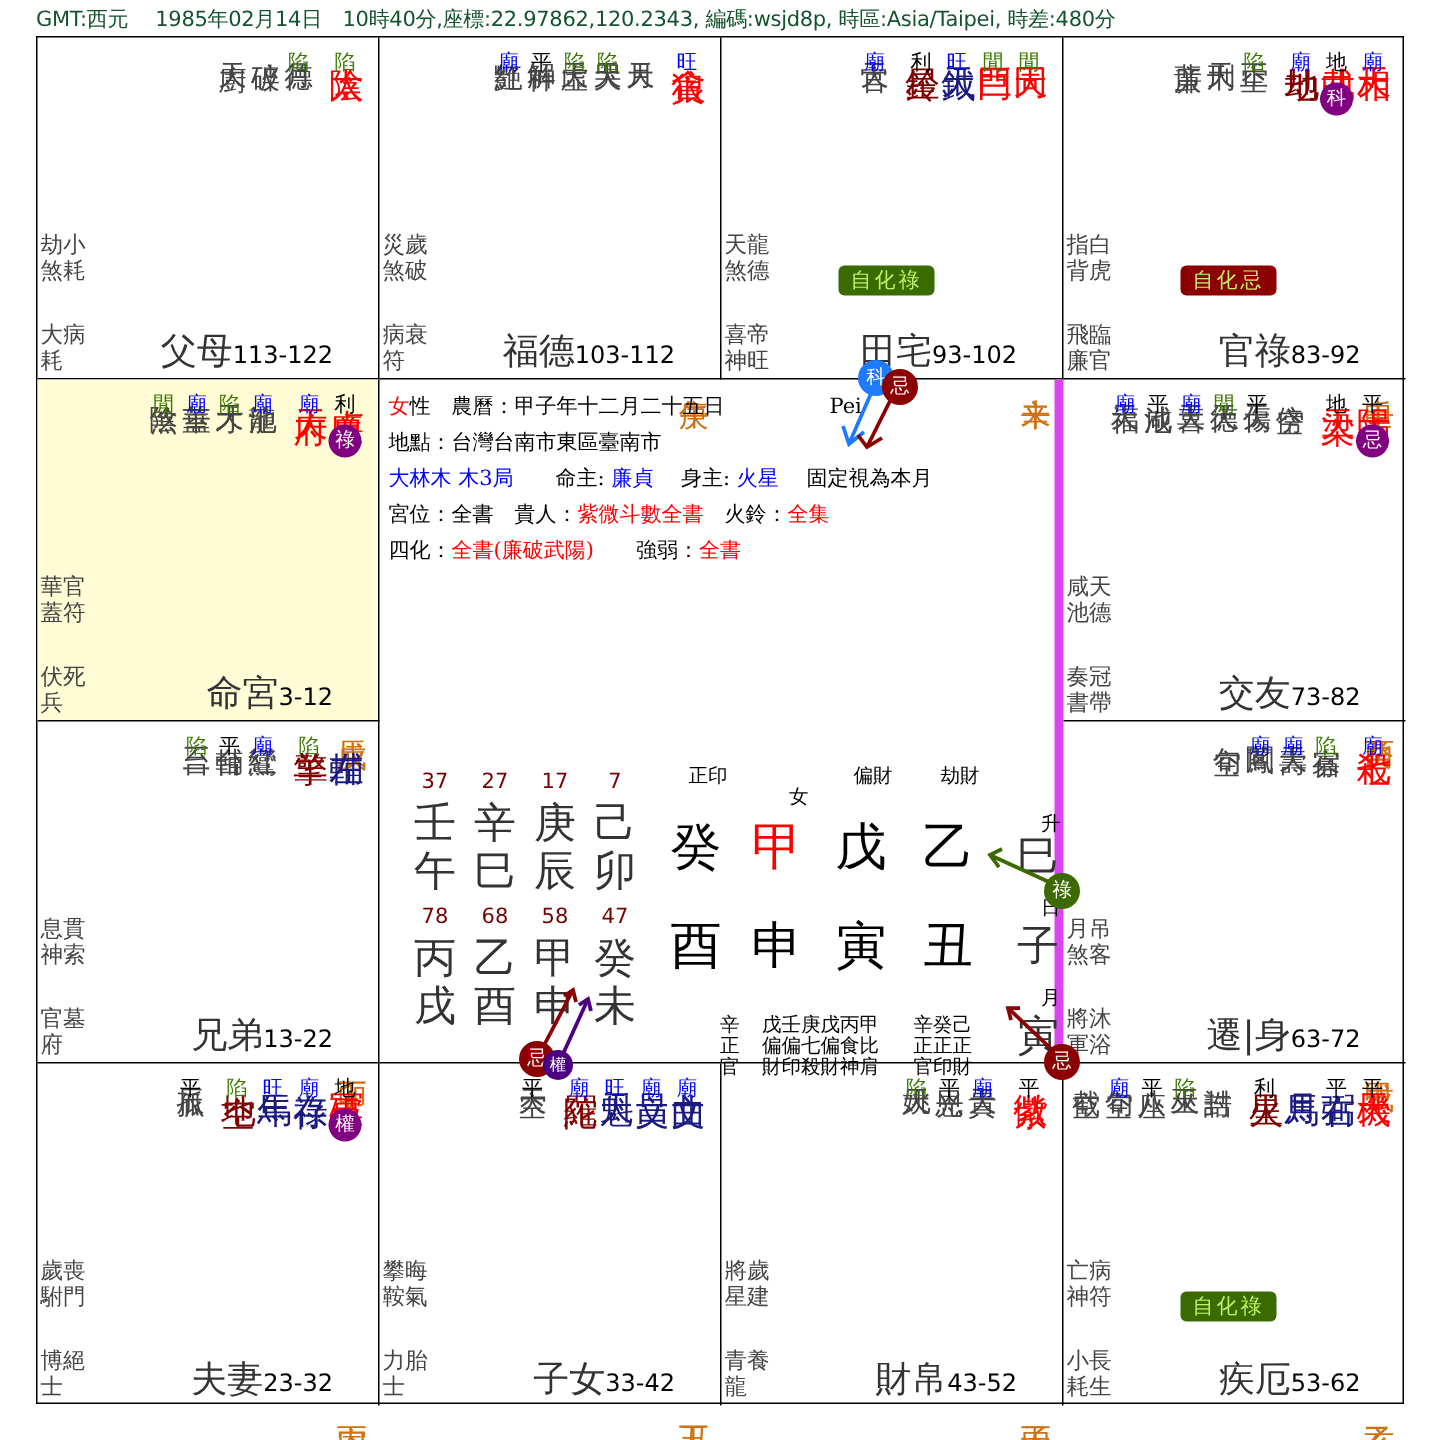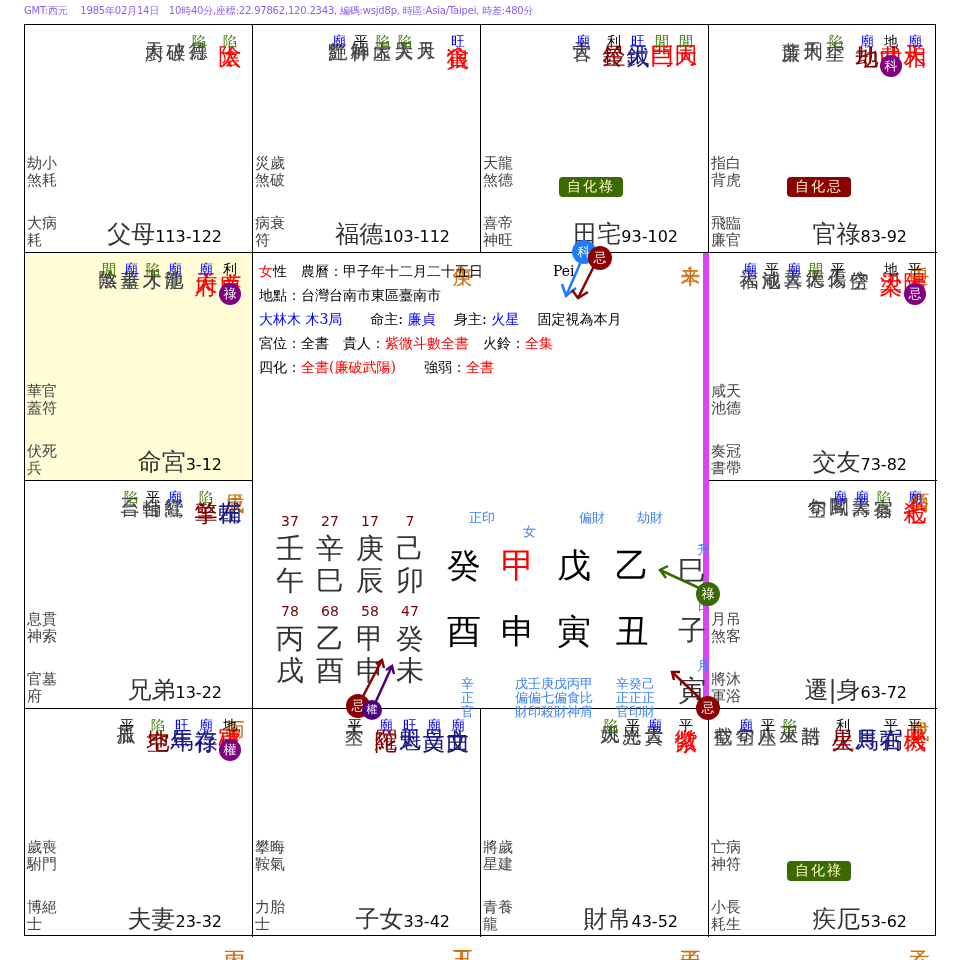--- a/index.html
+++ b/index.html
@@ -1,45 +1,45 @@
 <!DOCTYPE html>
 <html><head>
 <meta charset="utf-8">
 <style>
   html,body{margin:0;padding:0;background:#fff;}
   body{width:960px;height:960px;position:relative;overflow:hidden;font-family:"DejaVu Sans","Liberation Sans",sans-serif;color:#333;}
-  .header{position:absolute;left:24px;top:4px;font-size:10px;color:#8b5cf6;white-space:pre;letter-spacing:-0.2px;}
+  .header{position:absolute;left:24px;top:4px;font-size:14px;color:#14532d;white-space:pre;letter-spacing:-0.2px;}
   .grid{position:absolute;left:24px;top:24px;width:912px;height:912px;border:1px solid #000;box-sizing:border-box;}
   .cell{position:absolute;width:228px;height:228px;box-sizing:border-box;border-right:1px solid #000;border-bottom:1px solid #000;overflow:visible;}
   .cell.ming{background:#fffcd6;}
   .center{position:absolute;left:228px;top:228px;width:456px;height:456px;box-sizing:border-box;border-right:6px solid #d946ef;border-bottom:1px solid #000;}
   .stars{position:absolute;top:2px;right:10px;display:flex;flex-direction:row-reverse;align-items:flex-start;gap:0;}
   .col{display:flex;flex-direction:column;align-items:center;width:22px;}
   .col .nm{font-size:21px;line-height:23px;writing-mode:vertical-rl;letter-spacing:0;}
   .col .br{font-size:14px;margin-top:6px;}
   .col.main .nm{font-size:23px;line-height:25px;}
   .col.main{width:24px;}
   .gap{width:8px;}
   .minor .nm{font-size:19px;line-height:22px;}
   .c-red{color:#f00;} .c-maroon{color:#800000;} .c-navy{color:#1a1a80;} .c-gray{color:#444;}
   .b-miao{color:#00f;} .b-wang{color:#00f;} .b-xian{color:#3a7a00;} .b-xian2{color:#3a7a00;} .b-ping{color:#000;} .b-li{color:#000;} .b-di{color:#000;}
   .hua{display:inline-block;width:22px;height:22px;border-radius:50%;background:#800080;color:#fff;font-size:13px;text-align:center;line-height:22px;margin-top:4px;}
   .small2{position:absolute;left:2px;font-size:15px;line-height:17px;color:#444;width:40px;}
   .s1{top:130px;} .s2{top:190px;}
   .palace{position:absolute;right:30px;bottom:2px;font-size:24px;color:#333;white-space:nowrap;}
   .palace .rng{font-size:16px;color:#000;}
   .stem{position:absolute;right:4px;bottom:2px;font-size:20px;line-height:26px;color:#d07010;writing-mode:vertical-rl;font-family:"DejaVu Serif","Liberation Serif",serif;}
-  .selfbadge{position:absolute;left:78px;top:152px;padding:1px 8px;border-radius:4px;color:#fef9c3;font-size:14px;letter-spacing:2px;}
+  .selfbadge{position:absolute;left:78px;top:152px;padding:1px 8px;border-radius:4px;color:#bef264;font-size:14px;letter-spacing:2px;}
   .sb-green{background:#3a6a00;} .sb-red{background:#8b0000;}
   .info{position:absolute;left:6px;top:6px;font-size:14px;line-height:24px;color:#000;font-family:"DejaVu Serif","Liberation Serif",serif;white-space:nowrap;}
   .info .r{color:#f00;} .info .b{color:#00f;}
   .bazi{position:absolute;font-size:34px;line-height:40px;color:#000;}
   .ganzhi-small{position:absolute;font-size:28px;line-height:32px;color:#333;text-align:center;width:38px;}
   .age{position:absolute;font-size:14px;color:#700;text-align:center;width:38px;}
-  .tinyg{position:absolute;font-size:13px;line-height:14px;color:#3b82f6;text-align:left;margin-left:20px;}
+  .tinyg{position:absolute;font-size:13px;line-height:14px;color:#000000;text-align:right;}
   .arrow{position:absolute;}
   .dot{position:absolute;width:24px;height:24px;border-radius:50%;color:#fff;font-size:13px;line-height:24px;text-align:center;}
 </style>
 </head>
 <body>
 
 <div class="header">GMT:西元　 1985年02月14日　10時40分,座標:22.97862,120.2343, 編碼:wsjd8p, 時區:Asia/Taipei, 時差:480分</div>
 
 <div class="grid">
 

